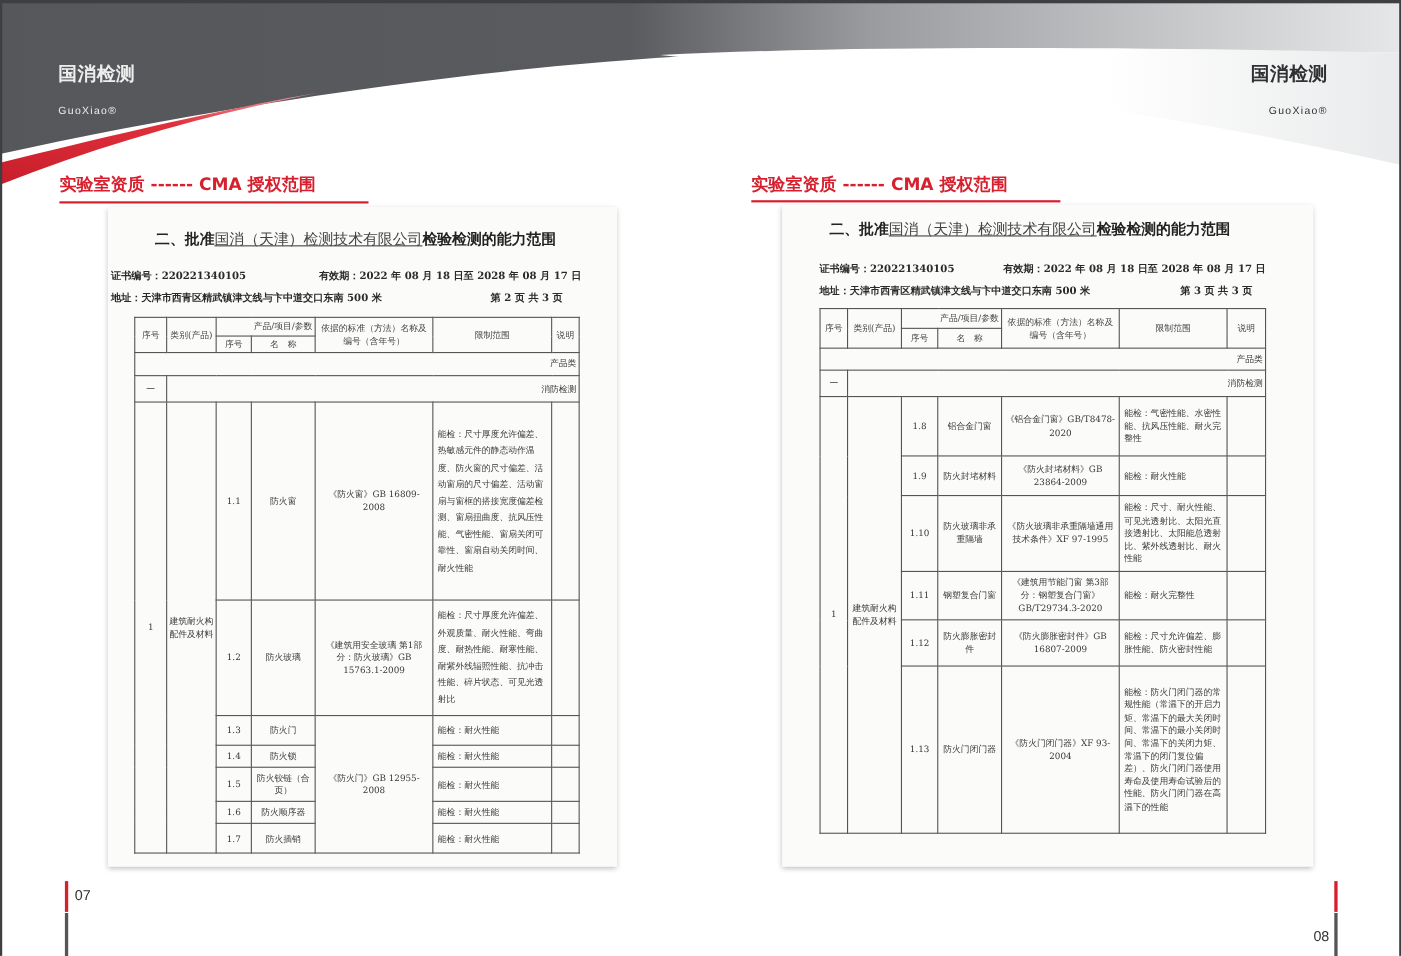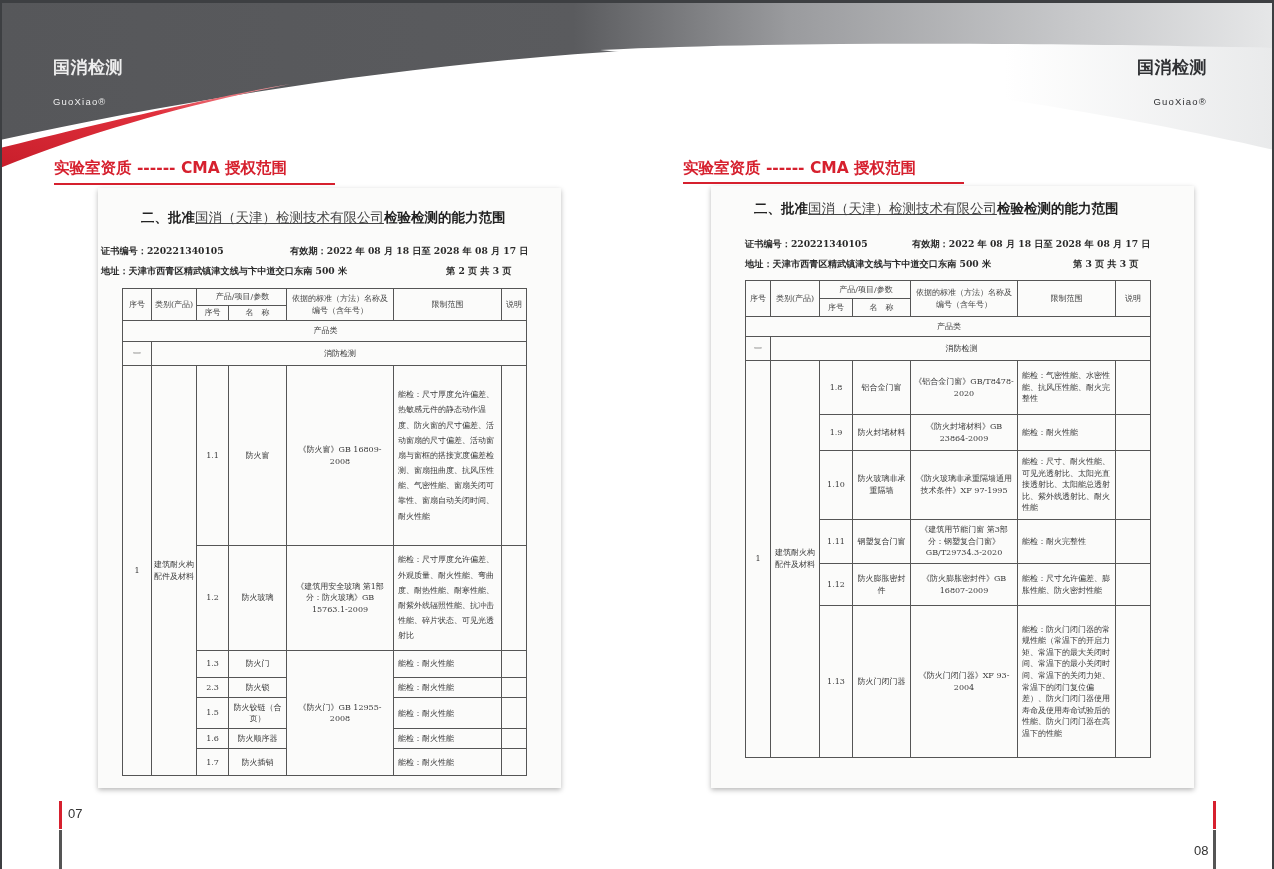--- a/index.html
+++ b/index.html
@@ -26,21 +26,21 @@
   .doc-right { left: 711px; top: 186px; width: 483px; height: 602px; }
 
   .doc-title { position: absolute; font-size: 13.5px; font-weight: bold; white-space: nowrap; color: #222; }
   .doc-title .company { font-weight: normal; text-decoration: underline; color: #444; }
   .doc-meta { position: absolute; font-size: 9.2px; font-weight: bold; white-space: nowrap; color: #2a2a2a; }
 
   table.scope { position: absolute; border-collapse: collapse; table-layout: fixed; font-size: 8px; color: #3a3a3a; }
   table.scope td { border: 1px solid #555; text-align: center; vertical-align: middle; line-height: 1.45; padding: 1px 2px; }
   table.scope td.limit { text-align: left; padding: 2px 4px; line-height: 1.9; font-size: 8px; }
   table.scope td.limit-dense { line-height: 1.45; }
-  table.scope td.left { text-align: center; padding-left: 4px; }
+  table.scope td.left { text-align: right; padding-left: 4px; }
   table.scope td.hdr { color: #444; }
 
   .page-mark { position: absolute; z-index: 5; }
   .bar-red { position: absolute; width: 3px; height: 28px; background: #d6202e; }
   .bar-gray { position: absolute; width: 3px; height: 40px; background: #555; }
   .page-num { position: absolute; font-family: "Liberation Sans", sans-serif; font-size: 13px; color: #333; }
 </style>
 </head>
 <body>
 
@@ -144,21 +144,21 @@
       <td></td>
     </tr>
     <tr style="height:27px">
       <td>1.3</td>
       <td>防火门</td>
       <td rowspan="5">《防火门》GB 12955-2008</td>
       <td class="limit">能检：耐火性能</td>
       <td></td>
     </tr>
     <tr style="height:19px">
-      <td>2.3</td>
+      <td>1.4</td>
       <td>防火锁</td>
       <td class="limit">能检：耐火性能</td>
       <td></td>
     </tr>
     <tr style="height:31px">
       <td>1.5</td>
       <td>防火铰链（合页）</td>
       <td class="limit">能检：耐火性能</td>
       <td></td>
     </tr>

